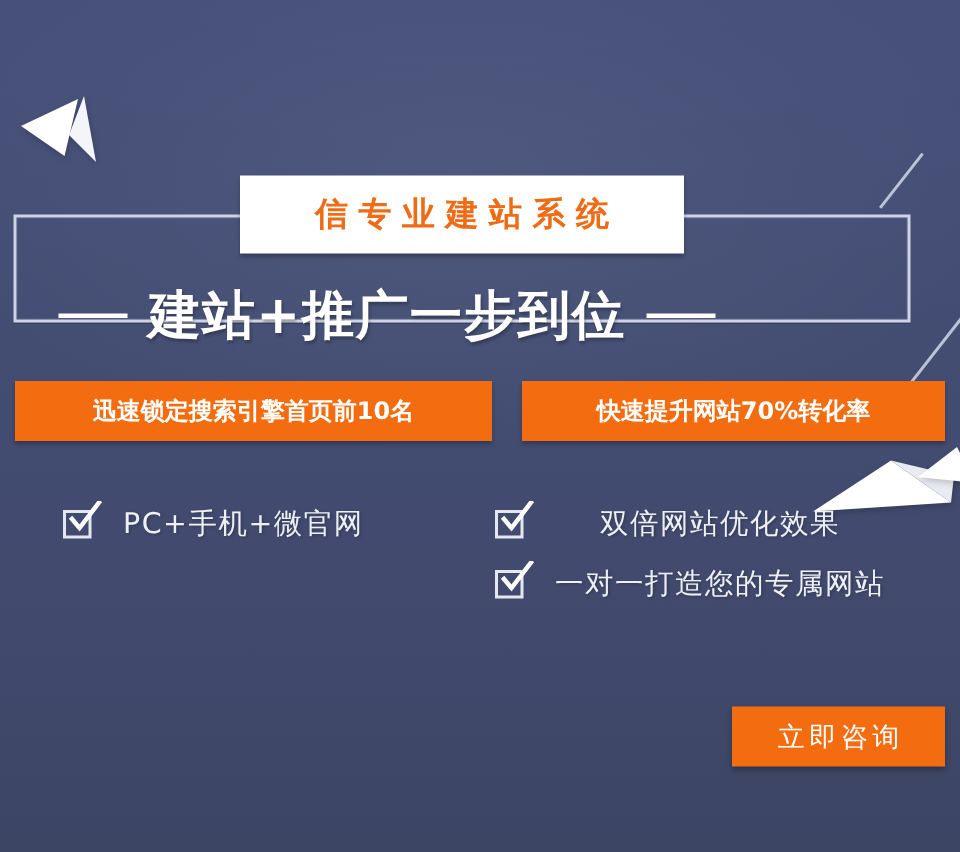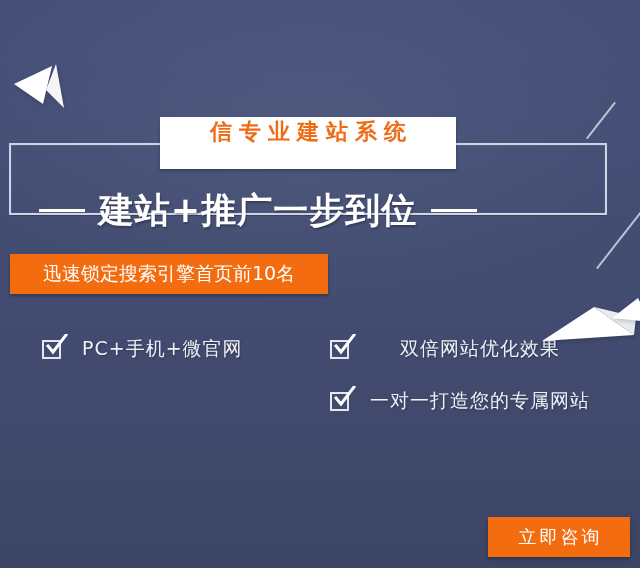--- a/index.html
+++ b/index.html
@@ -58,21 +58,21 @@
   
   #title-plate {
     position: absolute;
     left: 160px;
     top: 117px;
     width: 296px;
     height: 52px;
     background: #ffffff;
     box-shadow: 0 2px 3px rgba(0,0,0,.25);
     display: flex;
-    align-items: flex-start;
+    align-items: center;
     justify-content: center;
   }
   #title-plate .title-text {
     color: #ef6c16;
     font-size: 22px;
     font-weight: bold;
     letter-spacing: 7px;
     text-indent: 7px;
     white-space: nowrap;
     font-family: "DejaVu Sans", "Liberation Sans", sans-serif;
@@ -116,22 +116,22 @@
     display: flex;
     align-items: center;
     justify-content: center;
     box-shadow: 0 2px 3px rgba(0,0,0,.28);
     white-space: nowrap;
     font-family: "DejaVu Sans", "Liberation Sans", sans-serif;
   }
   #slogan-left  { left: 10px;  width: 318px; }
   #slogan-right { left: 348px; width: 282px; }
   .slogan .txt {
-    font-size: 19px;
-    font-weight: normal;
+    font-size: 16px;
+    font-weight: bold;
     letter-spacing: 0px;
   }
 
   
   #features {
     position: absolute;
     left: 0;
     top: 326px;
     width: 578px;
     height: 106px;
@@ -139,21 +139,21 @@
   }
   .feat {
     position: absolute;
     display: flex;
     align-items: center;
     height: 34px;
   }
   .feat-0 { left: 42px;  top: 6px;  }
   .feat-1 { left: 42px;  top: 58px; }
   .feat-2 { left: 330px; top: 6px; gap: 30px;  }
-  .feat-3 { left: 330px; top: 58px; }
+  .feat-3 { left: 330px; top: 46px; }
 
   .checkbox {
     position: relative;
     width: 22px;
     height: 22px;
     flex: 0 0 auto;
     margin-right: 18px;
   }
   .checkbox .box {
     position: absolute;
@@ -187,21 +187,20 @@
     height: 40px;
     background: #f36c10;
     color: #ffffff;
     border: none;
     display: flex;
     align-items: center;
     justify-content: center;
     cursor: pointer;
     box-shadow: 0 2px 4px rgba(0,0,0,.3);
     padding: 12px;
-    margin-top: 46px;
   }
   #cta .txt {
     font-size: 18px;
     letter-spacing: 3px;
     text-indent: 3px;
     color: #ffffff;
     white-space: nowrap;
     font-family: "DejaVu Sans", "Liberation Sans", sans-serif;
   }
 </style>
@@ -234,20 +233,23 @@
 
   <div id="headline-row">
     <span class="rule"></span>
     <span id="headline">建站+推广一步到位</span>
     <span class="rule"></span>
   </div>
 
   <div id="slogan-left" class="slogan">
     <span class="txt">迅速锁定搜索引擎首页前10名</span>
   </div>
+  <div id="slogan-right" class="slogan">
+    <span class="txt">快速提升网站70%转化率</span>
+  </div>
 
   <div id="features">
 
     <div class="feat feat-0">
       <span class="checkbox">
         <span class="box"></span>
         <svg class="tick" viewBox="0 0 24 24">
           <path d="M4,12 L9,18 L22,1" fill="none" stroke="#ffffff" stroke-width="3" stroke-linecap="square" stroke-linejoin="miter"></path>
         </svg>
       </span>

